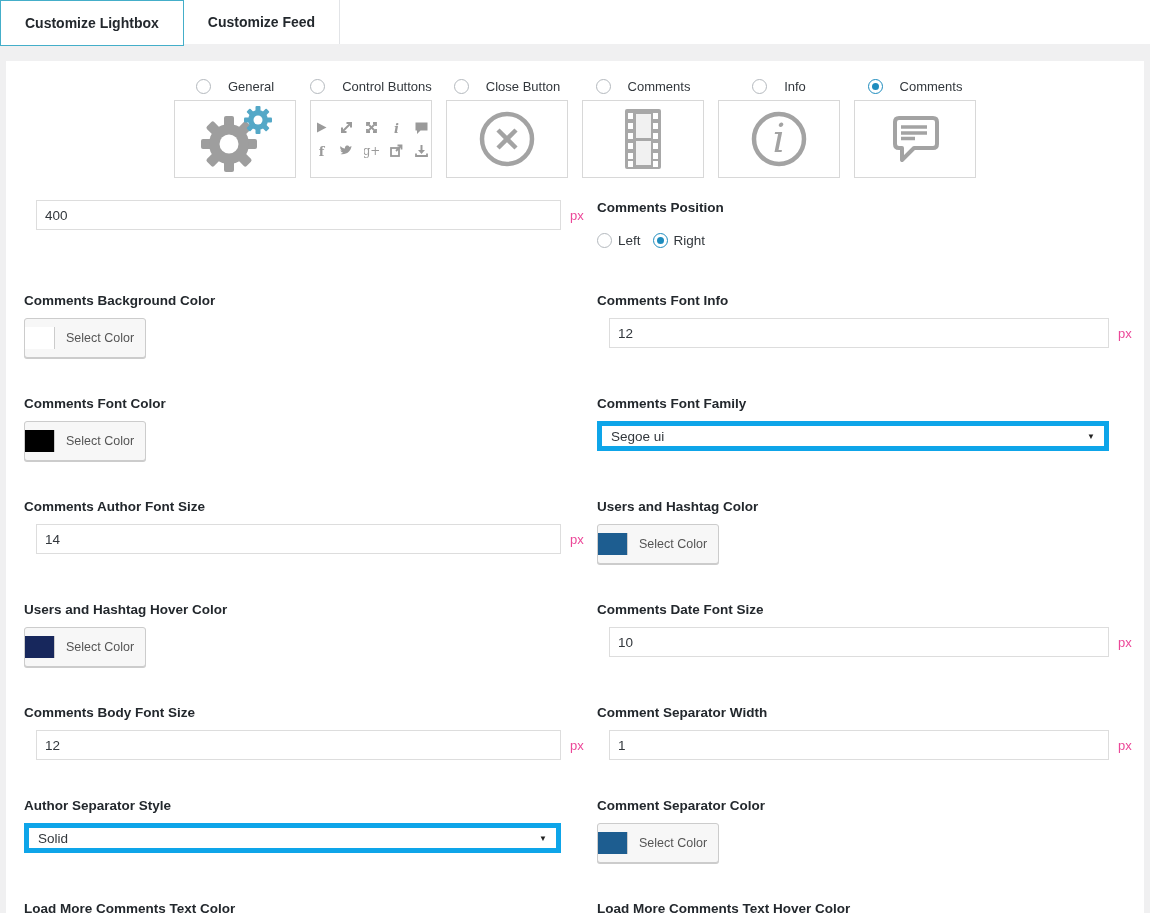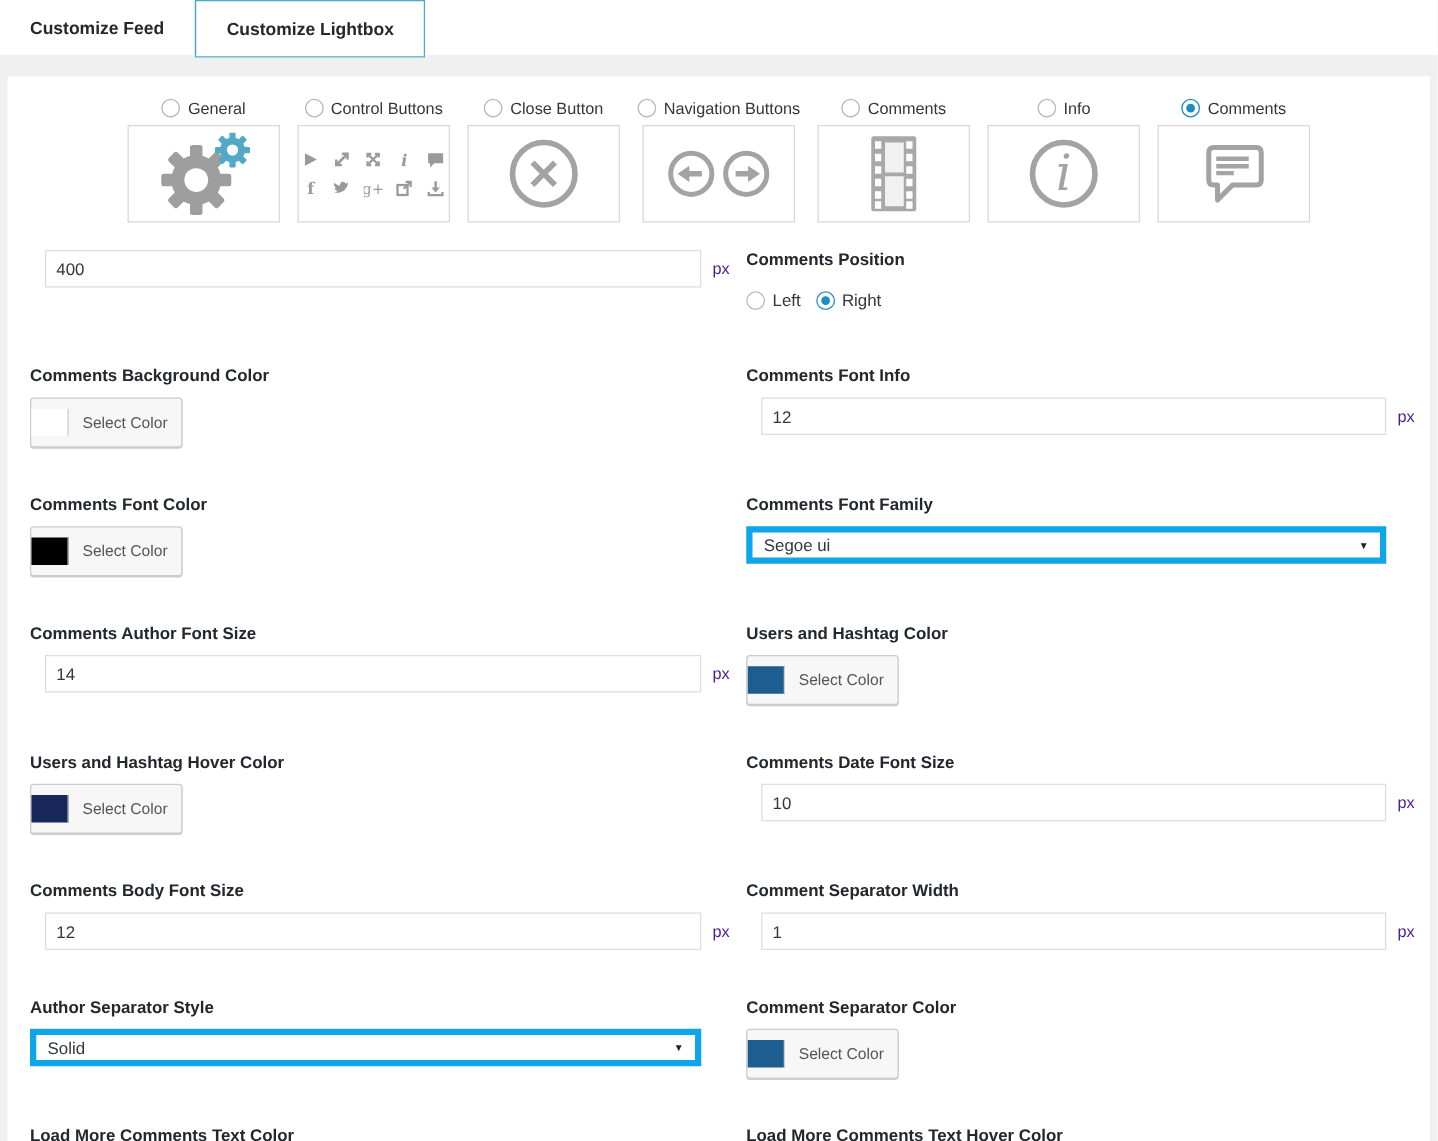--- a/index.html
+++ b/index.html
@@ -17,21 +17,21 @@
     font-size:14px; font-weight:bold; color:#23282d;
     background:#ffffff; border-right:1px solid #e2e4e7; cursor:pointer;
   }
   .tab.active { border:1px solid #44aec9; height:46px; position:relative; z-index:2; background:#ffffff; }
   .band { height:17px; background:#f0f0f1; }
   
   .panel { background:#ffffff; margin:0 6px; min-height:852px; padding:14px 12px 10px; }
   
   .sections { display:flex; justify-content:center; gap:14px; margin-top:4px; }
   .section { display:flex; flex-direction:column; align-items:center; }
-  .section-head { display:flex; align-items:center; gap:6px; margin-bottom:6px; font-size:13px; color:#32373c;justify-content:flex-end; }
+  .section-head { display:flex; align-items:center; gap:17px; margin-bottom:6px; font-size:13px; color:#32373c;justify-content:flex-end; }
   .box {
     width:122px; height:78px; border:1px solid #d8d8d8; background:#ffffff;
     display:flex; align-items:center; justify-content:center; cursor:pointer;
   }
   .radio {
     width:15px; height:15px; border-radius:50%; border:1px solid #b4b9be;
     background:#fff; display:inline-block; position:relative; flex:0 0 auto; cursor:pointer;
   }
   .radio.checked { border-color:#1e8cbe; }
   .radio.checked::after {
@@ -48,21 +48,21 @@
   .field { margin-bottom:38px; }
   .f-label { font-weight:bold; font-size:13.5px; color:#23282d; margin-bottom:10px; }
   .control-row { position:relative;padding-left:12px; }
   input.txt {
     width:100%; height:30px; border:1px solid #ddd; background:#fff;
     padding:0 8px; font-size:13.5px; color:#32373c;
     font-family:"Liberation Sans", sans-serif;
   }
   .suffix {
     position:absolute; left:calc(100% + 9px); top:50%; transform:translateY(-50%);
-    font-size:13px; color:#4c1d95;
+    font-size:13px; color:#ec4899;
   }
   .select {
     width:100%; height:30px; border:5px solid #0ea5e9; background:#fff;
     display:flex; align-items:center; justify-content:space-between;
     padding:0 9px; font-size:13.5px; color:#32373c; cursor:pointer;
   }
   .caret { font-size:8px; color:#222; }
   .radio-row { display:flex; align-items:center; height:30px;text-align:center; }
   .r-label { font-size:13.5px; color:#32373c; margin:0 12px 0 6px; }
   .color-btn {
@@ -70,25 +70,25 @@
     border:1px solid #ccc; border-radius:3px; background:#f7f7f7;
     box-shadow:0 1px 0 #ccc; cursor:pointer; overflow:hidden;
   }
   .swatch { width:30px; height:22px; border-right:1px solid #ccc; background:#fff; }
   .cbl { padding:0 11px; font-size:12.5px; color:#555; white-space:nowrap; }
 </style>
 </head>
 <body>
 
 <div class="tabbar">
+  <div class="tab active">
+      <span>Customize Lightbox</span>
+    </div>
   <div class="tab">
       <span>Customize Feed</span>
-    </div>
-  <div class="tab active">
-      <span>Customize Lightbox</span>
     </div>
 </div>
 <div class="band"></div>
 
 <div class="panel">
 
   <div class="sections">
 
     <div class="section">
       <div class="section-head">
@@ -184,36 +184,20 @@
       </div>
       <div class="box">
         <svg width="64" height="64" viewBox="0 0 64 64">
           <circle cx="32" cy="32" r="25" fill="none" stroke="#a3a3a3" stroke-width="4.5"></circle>
           <line x1="23" y1="23" x2="41" y2="41" stroke="#a3a3a3" stroke-width="4.5"></line>
           <line x1="41" y1="23" x2="23" y2="41" stroke="#a3a3a3" stroke-width="4.5"></line>
         </svg>
       </div>
     </div>
 
-    <div class="section">
-      <div class="section-head">
-        <span class="radio"></span>
-        <span>Navigation Buttons</span>
-      </div>
-      <div class="box">
-        <svg width="110" height="64" viewBox="0 0 110 64">
-          <circle cx="33" cy="32" r="16.5" fill="none" stroke="#a3a3a3" stroke-width="4"></circle>
-          <polygon points="22,32 31.5,25.5 31.5,38.5" fill="#a3a3a3"></polygon>
-          <line x1="30" y1="32" x2="41.5" y2="32" stroke="#a3a3a3" stroke-width="4.5"></line>
-          <circle cx="77" cy="32" r="16.5" fill="none" stroke="#a3a3a3" stroke-width="4"></circle>
-          <polygon points="88,32 78.5,25.5 78.5,38.5" fill="#a3a3a3"></polygon>
-          <line x1="68.5" y1="32" x2="80" y2="32" stroke="#a3a3a3" stroke-width="4.5"></line>
-        </svg>
-      </div>
-    </div>
 
     <div class="section">
       <div class="section-head">
         <span class="radio"></span>
         <span>Comments</span>
       </div>
       <div class="box">
         <svg width="64" height="66" viewBox="0 0 64 66">
           <rect x="14" y="3" width="36" height="60" rx="2" fill="#a8a8a8"></rect>
           <rect x="17" y="7" width="5" height="6" fill="#ffffff"></rect>

